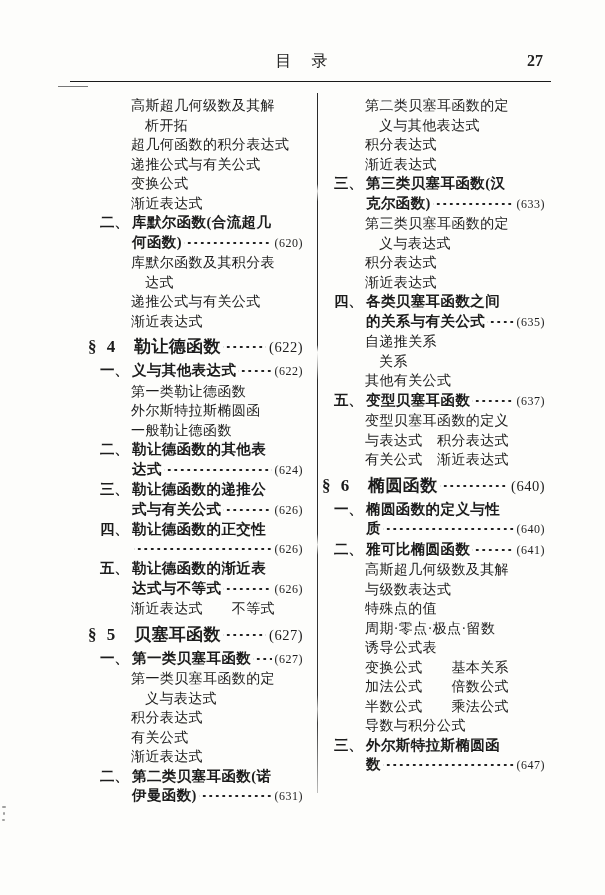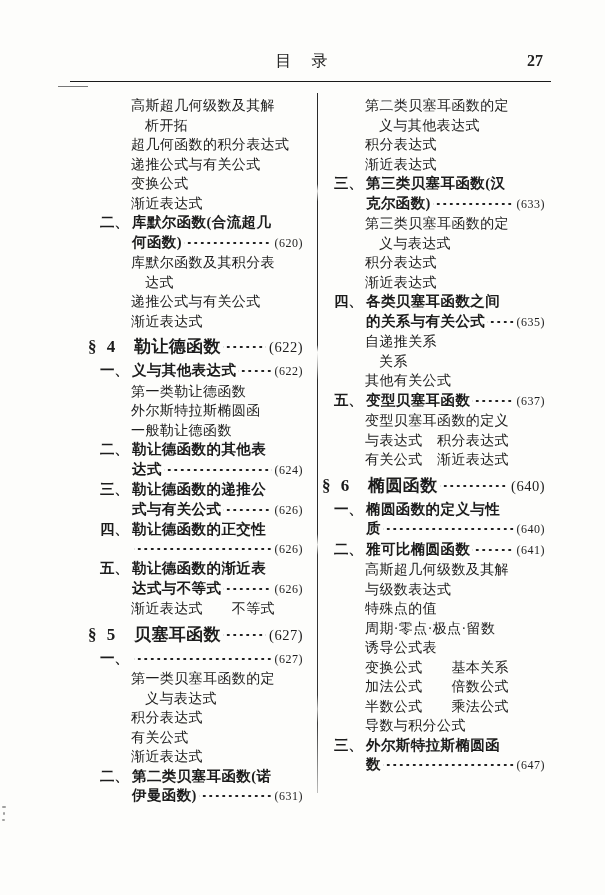--- a/index.html
+++ b/index.html
@@ -189,20 +189,21 @@
         <span class="text">渐近表达式　　不等式</span>
       </div>
       <div class="line sec">
         <span class="label">§ 5</span>
         <span class="text">贝塞耳函数</span>
         <span class="leader"></span>
         <span class="page-ref">(627)</span>
       </div>
       <div class="line num">
         <span class="label">一、</span>
+        <span class="text">第一类贝塞耳函数</span>
         <span class="leader"></span>
         <span class="page-ref">(627)</span>
       </div>
       <div class="line sub">
         <span class="text">第一类贝塞耳函数的定</span>
       </div>
       <div class="line sub2">
         <span class="text">义与表达式</span>
       </div>
       <div class="line sub">

